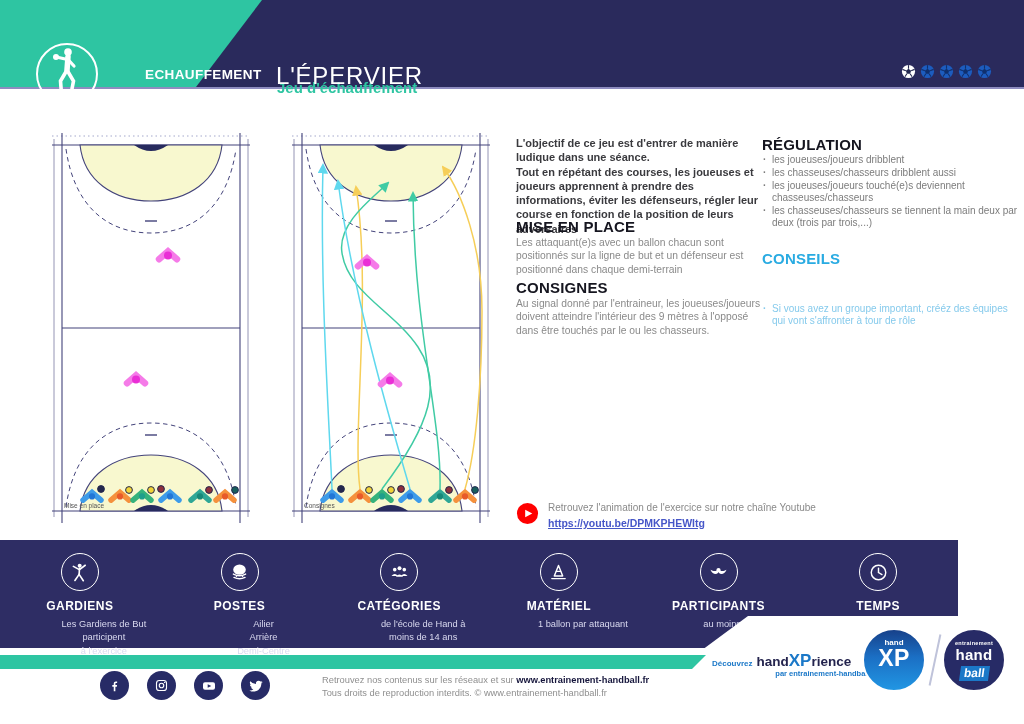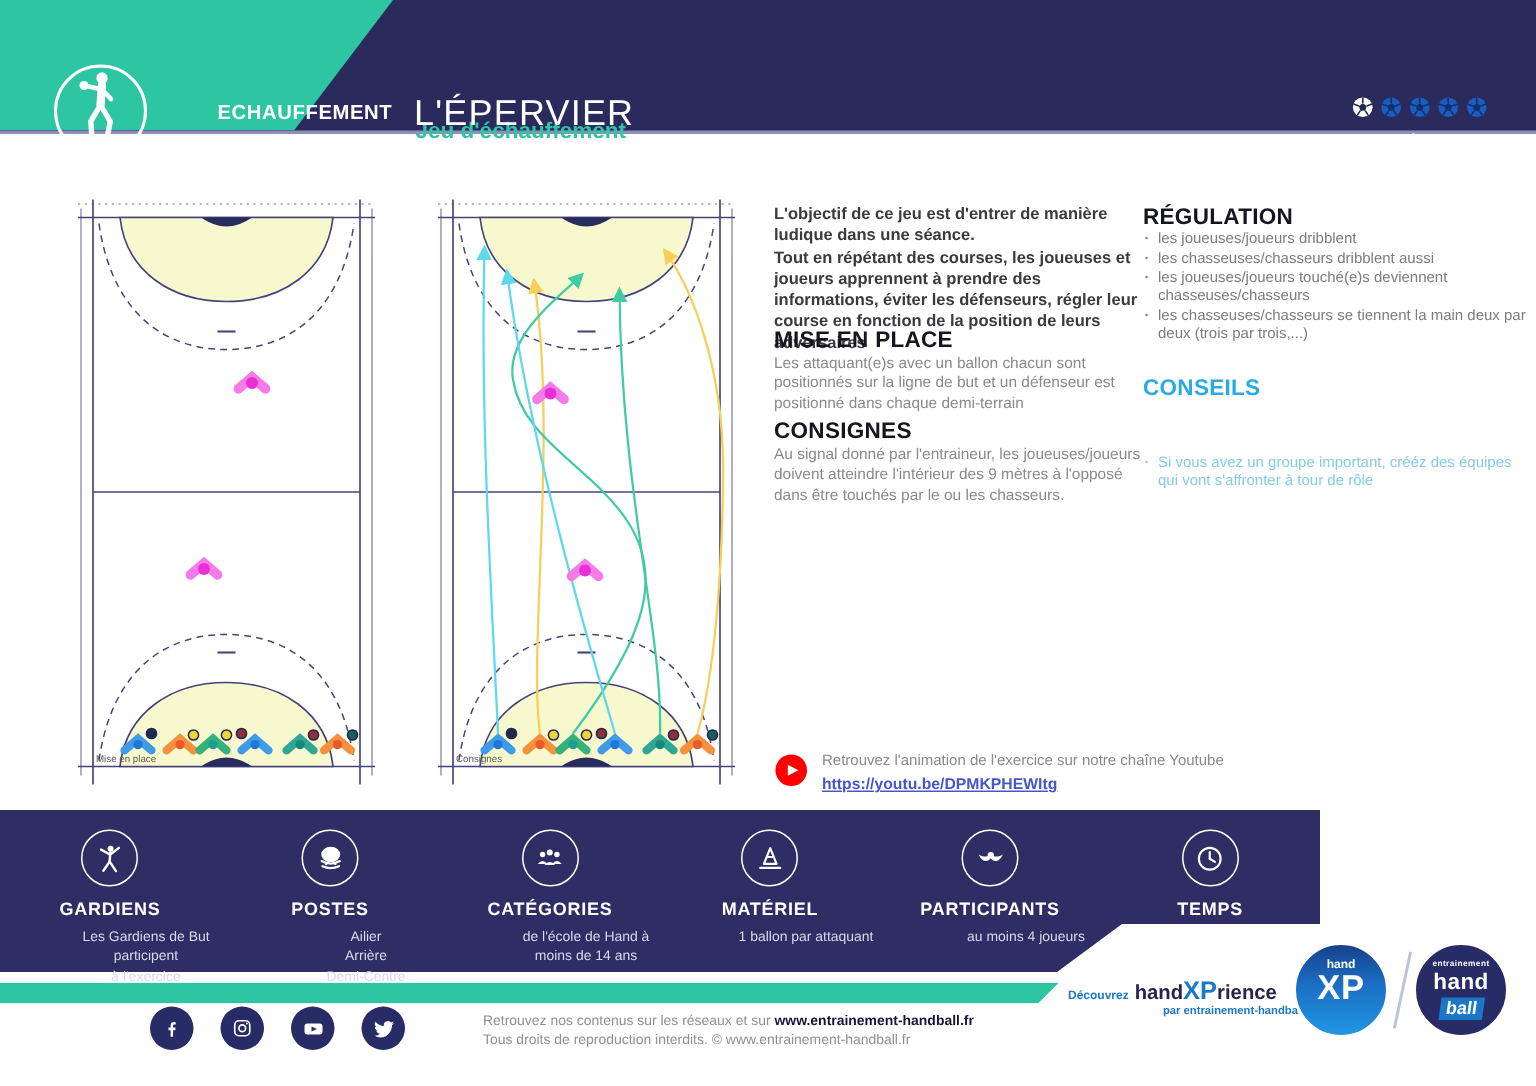--- a/index.html
+++ b/index.html
@@ -40,21 +40,21 @@
   .conseils-h{left:762px;top:250px;color:#29ABE2;}
   .conseils-list{top:268px;margin-top:35px;}
   .conseils-list li{color:#85CAEC;}
 
   
   .yt-row{left:516px;top:502px;display:flex;gap:9px;}
   .yt-txt1{font-size:10px;color:#8A8A8A;}
   .yt-link{font-size:10.5px;font-weight:800;color:#4656C8;text-decoration:underline;}
 
   
-  .band{left:0;top:540px;width:880px;height:108px;background:#2E2D64;display:flex;padding:0;}
+  .band{left:0;top:540px;width:958px;height:108px;background:#2E2D64;display:flex;padding:0;}
   .band .col{flex:1;text-align:center;padding-top:13px;}
   .ic-circle{width:36px;height:36px;border:1.6px solid #fff;border-radius:50%;margin:0 auto;
              display:flex;align-items:center;justify-content:center;}
   .col h3{margin:8px 0 0 0;color:#fff;font-size:12px;font-weight:800;letter-spacing:.5px;}
   .col .lines{margin-top:5px;color:#D9D9EF;font-size:9.3px;line-height:1.45;margin-left:48px;}
 
   
   .notch{left:686px;top:616px;width:338px;height:34px;background:#fff;
          clip-path:polygon(62px 0,100% 0,100% 100%,16px 100%);}
   .teal-bar{left:0;top:655px;width:706px;height:14px;background:#2EC5A2;

